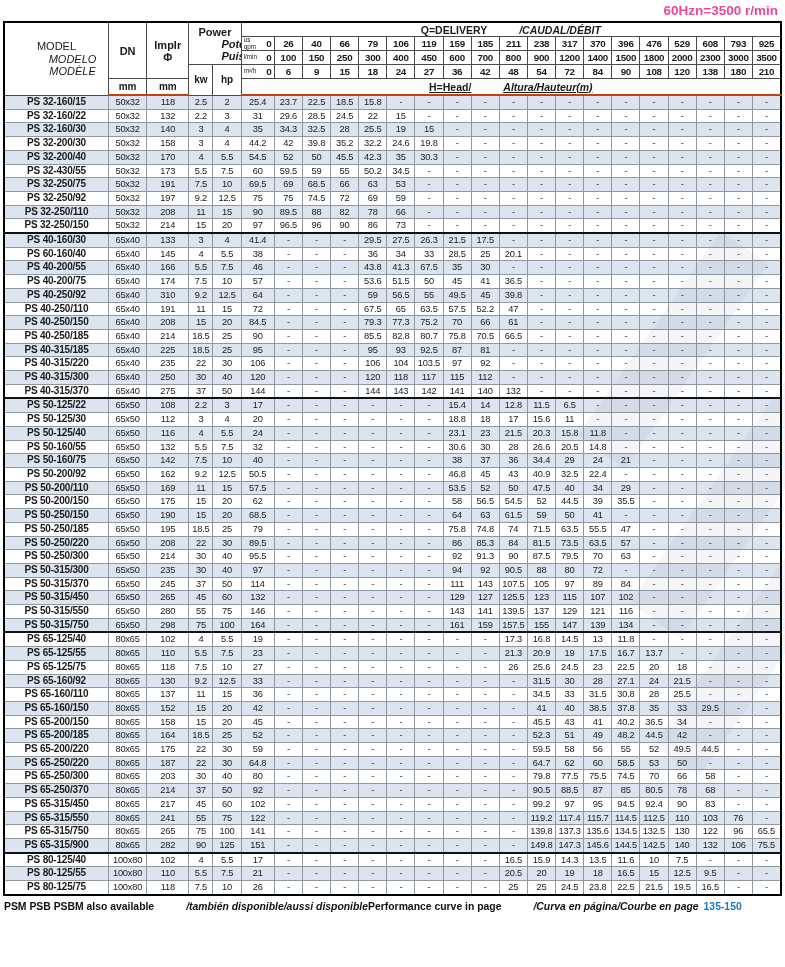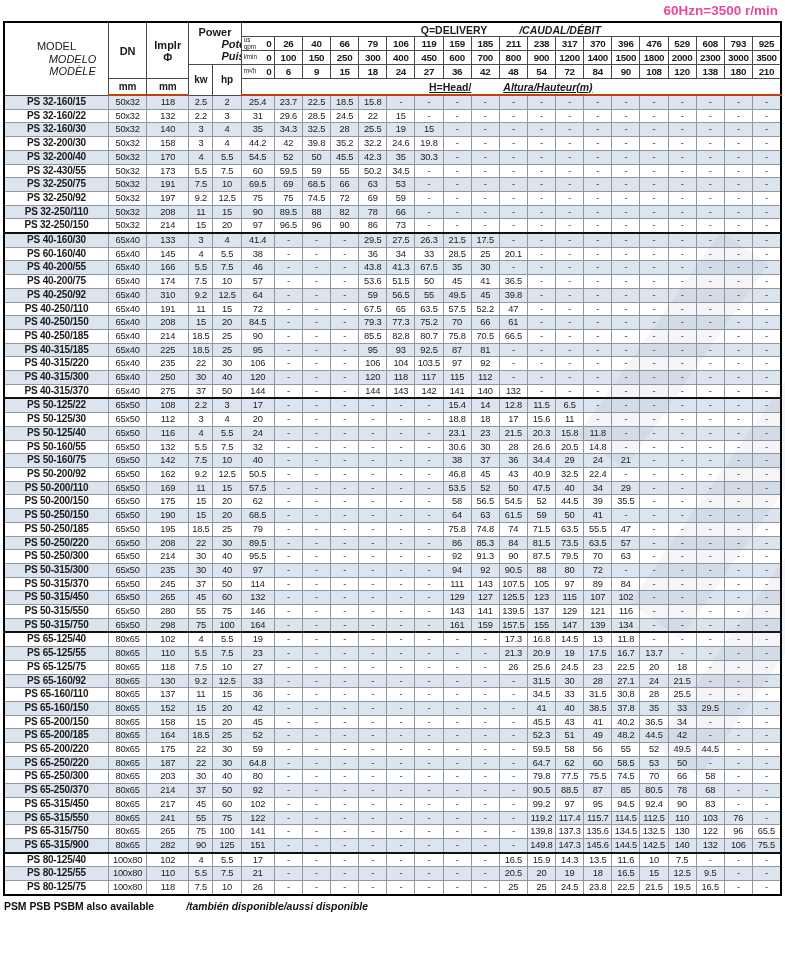--- a/index.html
+++ b/index.html
@@ -1699,15 +1699,18 @@
     </table>
     <div class="wm wm1"></div>
     <div class="wm wm2"></div>
     <div class="wm wm3"></div>
   </div>
 
   <div class="footer">
     <div>
       <span>PSM PSB PSBM also available</span><span class="it">/también disponible/aussi disponible</span>
     </div>
+    <div>
+      <span>Performance curve in page</span><span class="it">/Curva en página/Courbe en page</span><span class="pages">135-150</span>
+    </div>
   </div>
 
 </div>
 
 </body></html>

